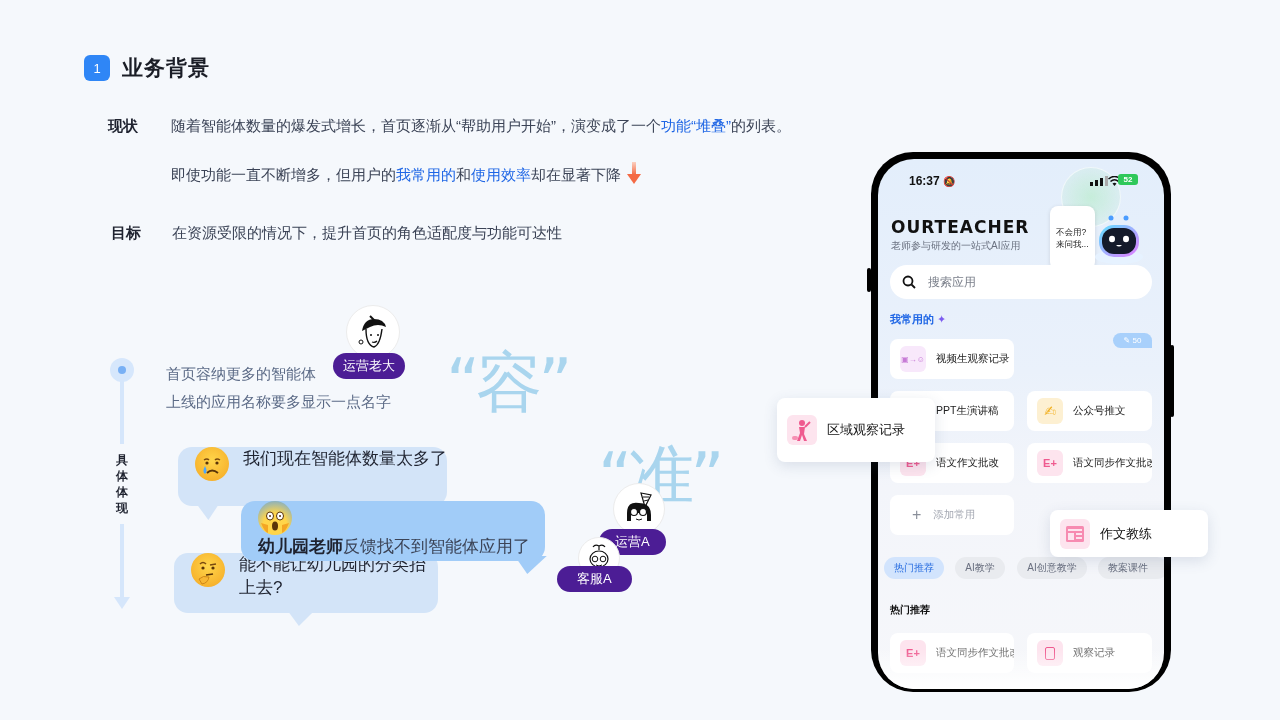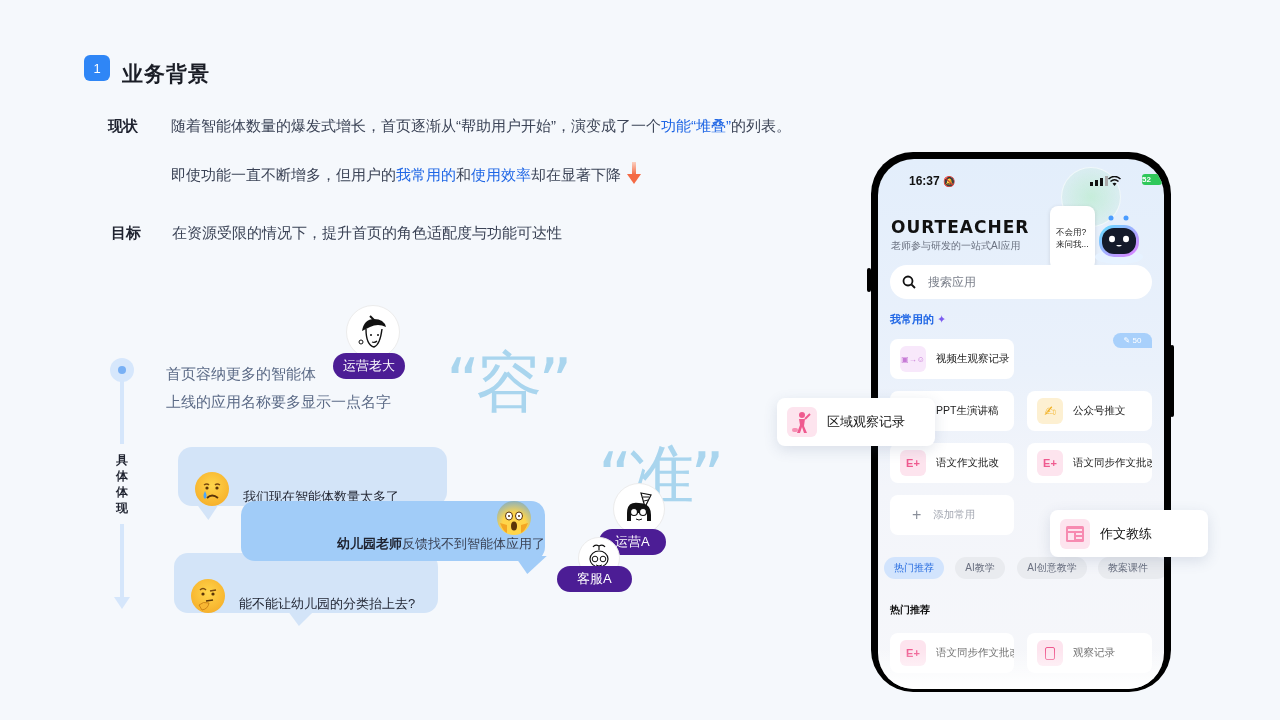--- a/index.html
+++ b/index.html
@@ -11,21 +11,21 @@
     position: relative;
   }
   .abs { position: absolute; }
 
   
   .num-badge {
     left: 84px; top: 55px; width: 26px; height: 26px;
     background: #2f86f6; border-radius: 6px; color: #fff;
     font-size: 13px; display: flex; align-items: center; justify-content: center;
   }
-  .page-title { left: 122px; top: 60px; font-size: 21px; font-weight: bold; color: #1a1d26; letter-spacing: 1px; }
+  .page-title { left: 122px; top: 54px; font-size: 21px; font-weight: bold; color: #1a1d26; letter-spacing: 1px; }
 
   .label { font-size: 15px; font-weight: bold; color: #1f2330; }
   .para { font-size: 15px; color: #3b4356; white-space: nowrap; }
   .hl { color: #1f66e5; }
   .down-arrow { display: inline-block; vertical-align: -4px; margin-left: 2px; }
 
   
   .tl-dot-halo { left: 110px; top: 358px; width: 24px; height: 24px; border-radius: 50%; background: #d6e7fc; }
   .tl-dot { left: 118px; top: 366px; width: 8px; height: 8px; border-radius: 50%; background: #78b0f5; }
   .tl-line1 { left: 120px; top: 380px; width: 4px; height: 64px; background: #d5e6fb; }
@@ -36,21 +36,21 @@
   .sub-text { font-size: 15px; color: #5b6a86; }
 
   
   .big-quote { font-size: 66px; color: #a9d5ee; font-family: "DejaVu Sans", sans-serif; letter-spacing: -4px; }
 
   
   .avatar-circle { width: 54px; height: 54px; border-radius: 50%; background: #fff; border: 1px solid #ececec; display: flex; align-items: center; justify-content: center; }
   .name-pill { background: #4c1d95; color: #fff; font-size: 13px; border-radius: 16px; padding: 4px 10px; white-space: nowrap; }
 
   
-  .bubble { border-radius: 14px; display: flex; align-items: flex-end; font-size: 13px; color: #1f2330; }
+  .bubble { border-radius: 14px; display: flex; align-items: flex-start; font-size: 17px; color: #1f2330; }
   .bubble .emoji { width: 34px; height: 34px; border-radius: 50%; margin-right: 14px; flex: 0 0 34px; position: relative; }
   .tail { width: 0; height: 0; }
 
   
   .phone {
     left: 871px; top: 152px; width: 300px; height: 540px;
     border-radius: 42px; background: #000;
   }
   .screen {
     left: 878px; top: 159px; width: 286px; height: 530px; border-radius: 36px;
@@ -219,21 +219,21 @@
     <div style="width:3px;height:8px;background:#111;"></div>
     <div style="width:3px;height:10px;background:#aaa;"></div>
   </div>
   <div class="abs" style="left:230px;top:14px;">
     <svg width="13" height="11" viewBox="0 0 13 11">
         <path d="M6.5 10 L4.5 7.5 Q6.5 6 8.5 7.5 Z" fill="#111"></path>
         <path d="M2.5 5.5 Q6.5 2 10.5 5.5" stroke="#111" stroke-width="1.6" fill="none"></path>
         <path d="M0.5 3 Q6.5 -2 12.5 3" stroke="#111" stroke-width="1.6" fill="none"></path>
       </svg>
   </div>
-  <div class="abs" style="left:264px;top:15px;width:20px;height:11px;background:#2fc85a;border-radius:3px;font-size:8px;font-weight:bold;color:#fff;text-align:left;line-height:11px;">
+  <div class="abs" style="left:240px;top:15px;width:20px;height:11px;background:#2fc85a;border-radius:3px;font-size:8px;font-weight:bold;color:#fff;text-align:center;line-height:11px;">
     <span>52</span>
   </div>
 
   <div class="abs brand" style="left:13px;top:58px;">OURTEACHER</div>
   <div class="abs brand-sub" style="left:13px;top:80px;">老师参与研发的一站式AI应用</div>
 
   <div class="abs" style="left:172px;top:47px;background:#fff;border-radius:8px;padding:20px 6px;font-size:8.5px;line-height:12px;color:#222;box-shadow:0 1px 4px rgba(0,0,0,0.12);">
     <div>不会用?</div>
     <div>来问我...</div>
   </div>
@@ -318,21 +318,21 @@
   <div class="abs app-card" style="left:149px;top:474px;width:125px;color:#666;">
     <div class="app-icon" style="background:#fde4ee;">
         <div style="width:10px;height:13px;border:1.5px solid #ef5a8f;border-radius:2px;"></div>
       </div>
     <span>观察记录</span>
   </div>
 
   <div class="fade"></div>
 </div>
 
-<div class="abs float-card" style="left:777px;top:398px;width:158px;height:48px;">
+<div class="abs float-card" style="left:777px;top:398px;width:158px;height:64px;">
   <div class="float-icon">
     <svg width="22" height="24" viewBox="0 0 22 24">
         <circle cx="11" cy="5" r="3" fill="#ef5a8f"></circle>
         <path d="M8 9 L14 9 L13 16 L16 23 L13 23 L11 17 L9 23 L6 23 L9 15 Z" fill="#ef5a8f"></path>
         <path d="M14 9 L19 4" stroke="#ef5a8f" stroke-width="2"></path>
         <rect x="1" y="18" width="6" height="4" rx="2" fill="#f68fb3"></rect>
       </svg>
   </div>
   <span>区域观察记录</span>
 </div>

